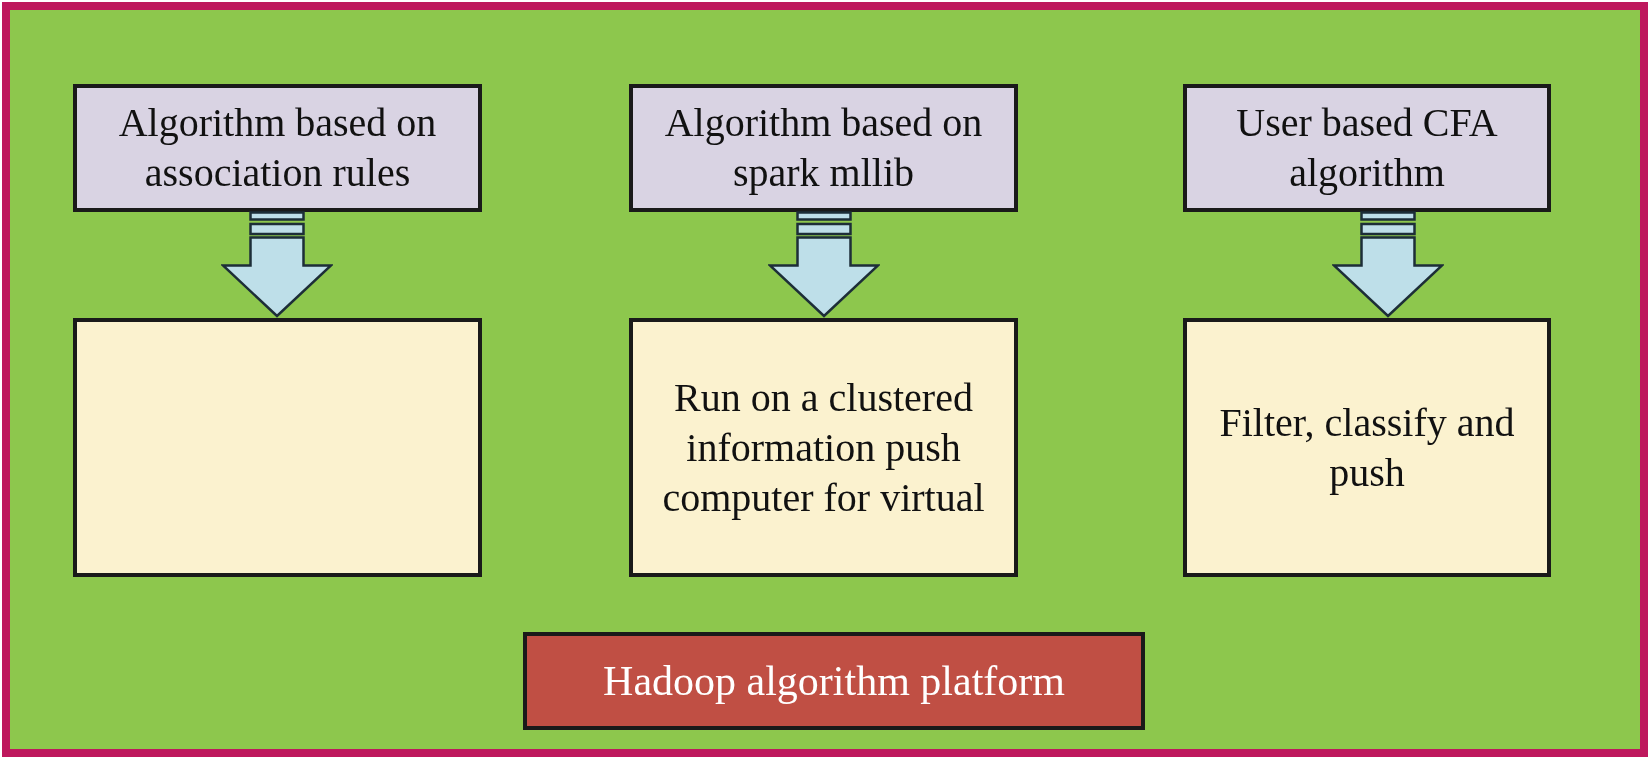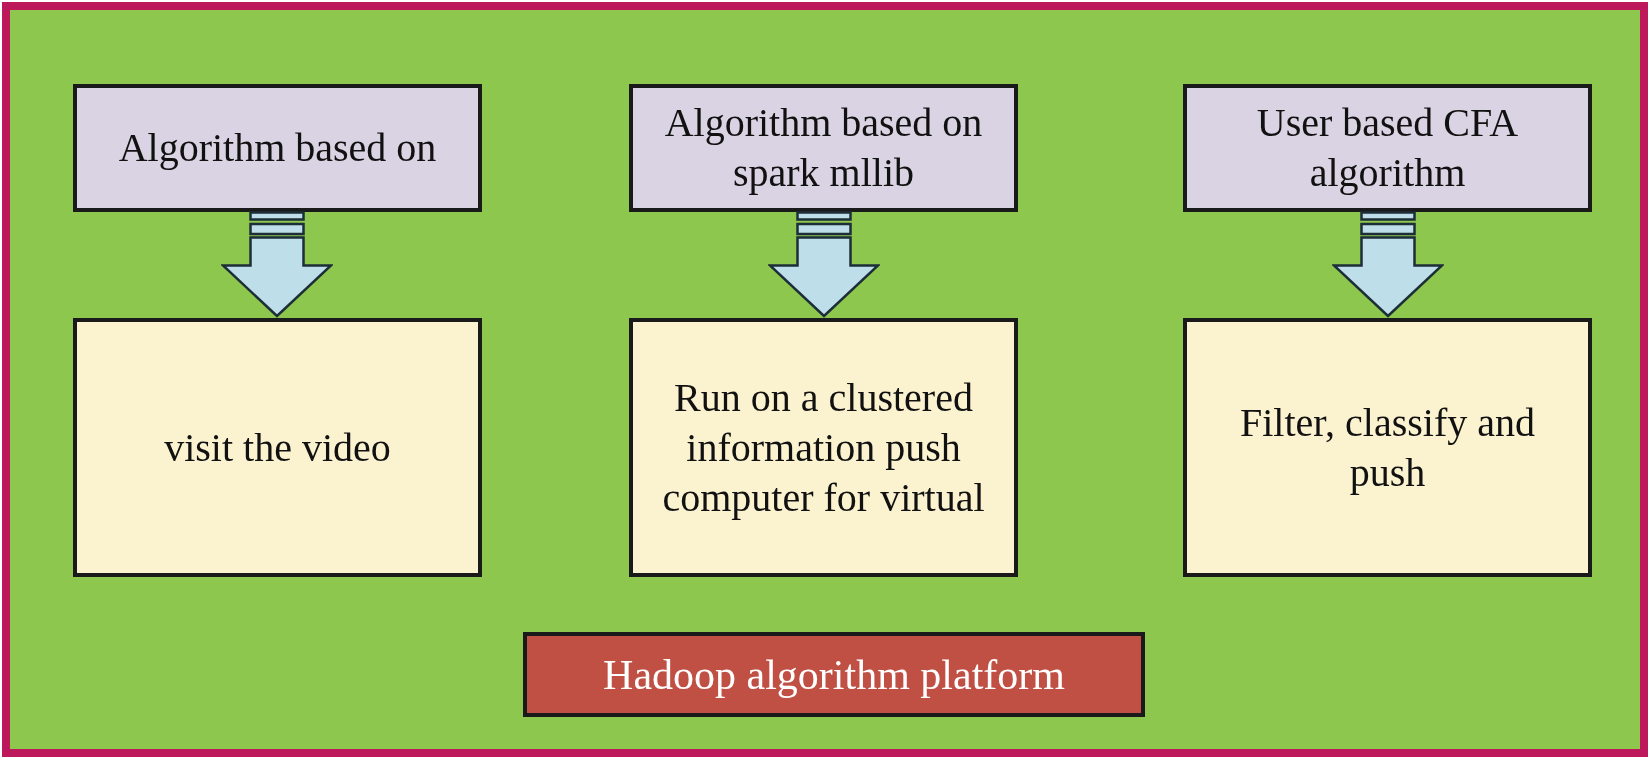--- a/index.html
+++ b/index.html
@@ -38,58 +38,58 @@
   .box .line {
     font-size: 40px;
     line-height: 50px;
     white-space: nowrap;
   }
   .algo-box { background: #d9d3e3; top: 74px; height: 128px; }
   .action-box { background: #fbf2cf; top: 308px; height: 259px; }
 
   .col1 { left: 63px;  width: 409px; }
   .col2 { left: 619px; width: 389px; }
-  .col3 { left: 1173px; width: 409px; }
+  .col3 { left: 1173px; width: 368px; }
 
   .arrow {
     position: absolute;
     top: 201px;
     width: 112px;
     height: 107px;
   }
   .arrow.a1 { left: 211px; }
   .arrow.a2 { left: 758px; }
   .arrow.a3 { left: 1322px; }
 
   .platform-box {
     left: 513px;
     top: 622px;
     width: 622px;
-    height: 85px;
+    height: 98px;
     background: #c04f44;
     color: #ffffff;
   }
   .platform-box .line { font-size: 42px; }
 </style>
 </head>
 <body>
 
 <div class="canvas">
   <div class="frame">
 
     <div class="box algo-box col1">
       <div class="line">Algorithm based on</div>
+      <div class="line">association rules</div>
     </div>
     <svg class="arrow a1" viewBox="0 0 112 107" xmlns="http://www.w3.org/2000/svg">
       <rect x="29.5" y="1.5" width="53" height="7" fill="#bedfe9" stroke="#1d2e38" stroke-width="2.5"></rect>
       <rect x="29.5" y="13" width="53" height="10" fill="#bedfe9" stroke="#1d2e38" stroke-width="2.5"></rect>
       <polygon points="29.5,26.5 82.5,26.5 82.5,54.5 110,54.5 56,105 2,54.5 29.5,54.5" fill="#bedfe9" stroke="#1d2e38" stroke-width="2.5" stroke-linejoin="miter"></polygon>
     </svg>
     <div class="box action-box col1">
-      <div class="line">visit the video</div>
     </div>
 
     <div class="box algo-box col2">
       <div class="line">Algorithm based on</div>
       <div class="line">spark mllib</div>
     </div>
     <svg class="arrow a2" viewBox="0 0 112 107" xmlns="http://www.w3.org/2000/svg">
       <rect x="29.5" y="1.5" width="53" height="7" fill="#bedfe9" stroke="#1d2e38" stroke-width="2.5"></rect>
       <rect x="29.5" y="13" width="53" height="10" fill="#bedfe9" stroke="#1d2e38" stroke-width="2.5"></rect>
       <polygon points="29.5,26.5 82.5,26.5 82.5,54.5 110,54.5 56,105 2,54.5 29.5,54.5" fill="#bedfe9" stroke="#1d2e38" stroke-width="2.5" stroke-linejoin="miter"></polygon>

